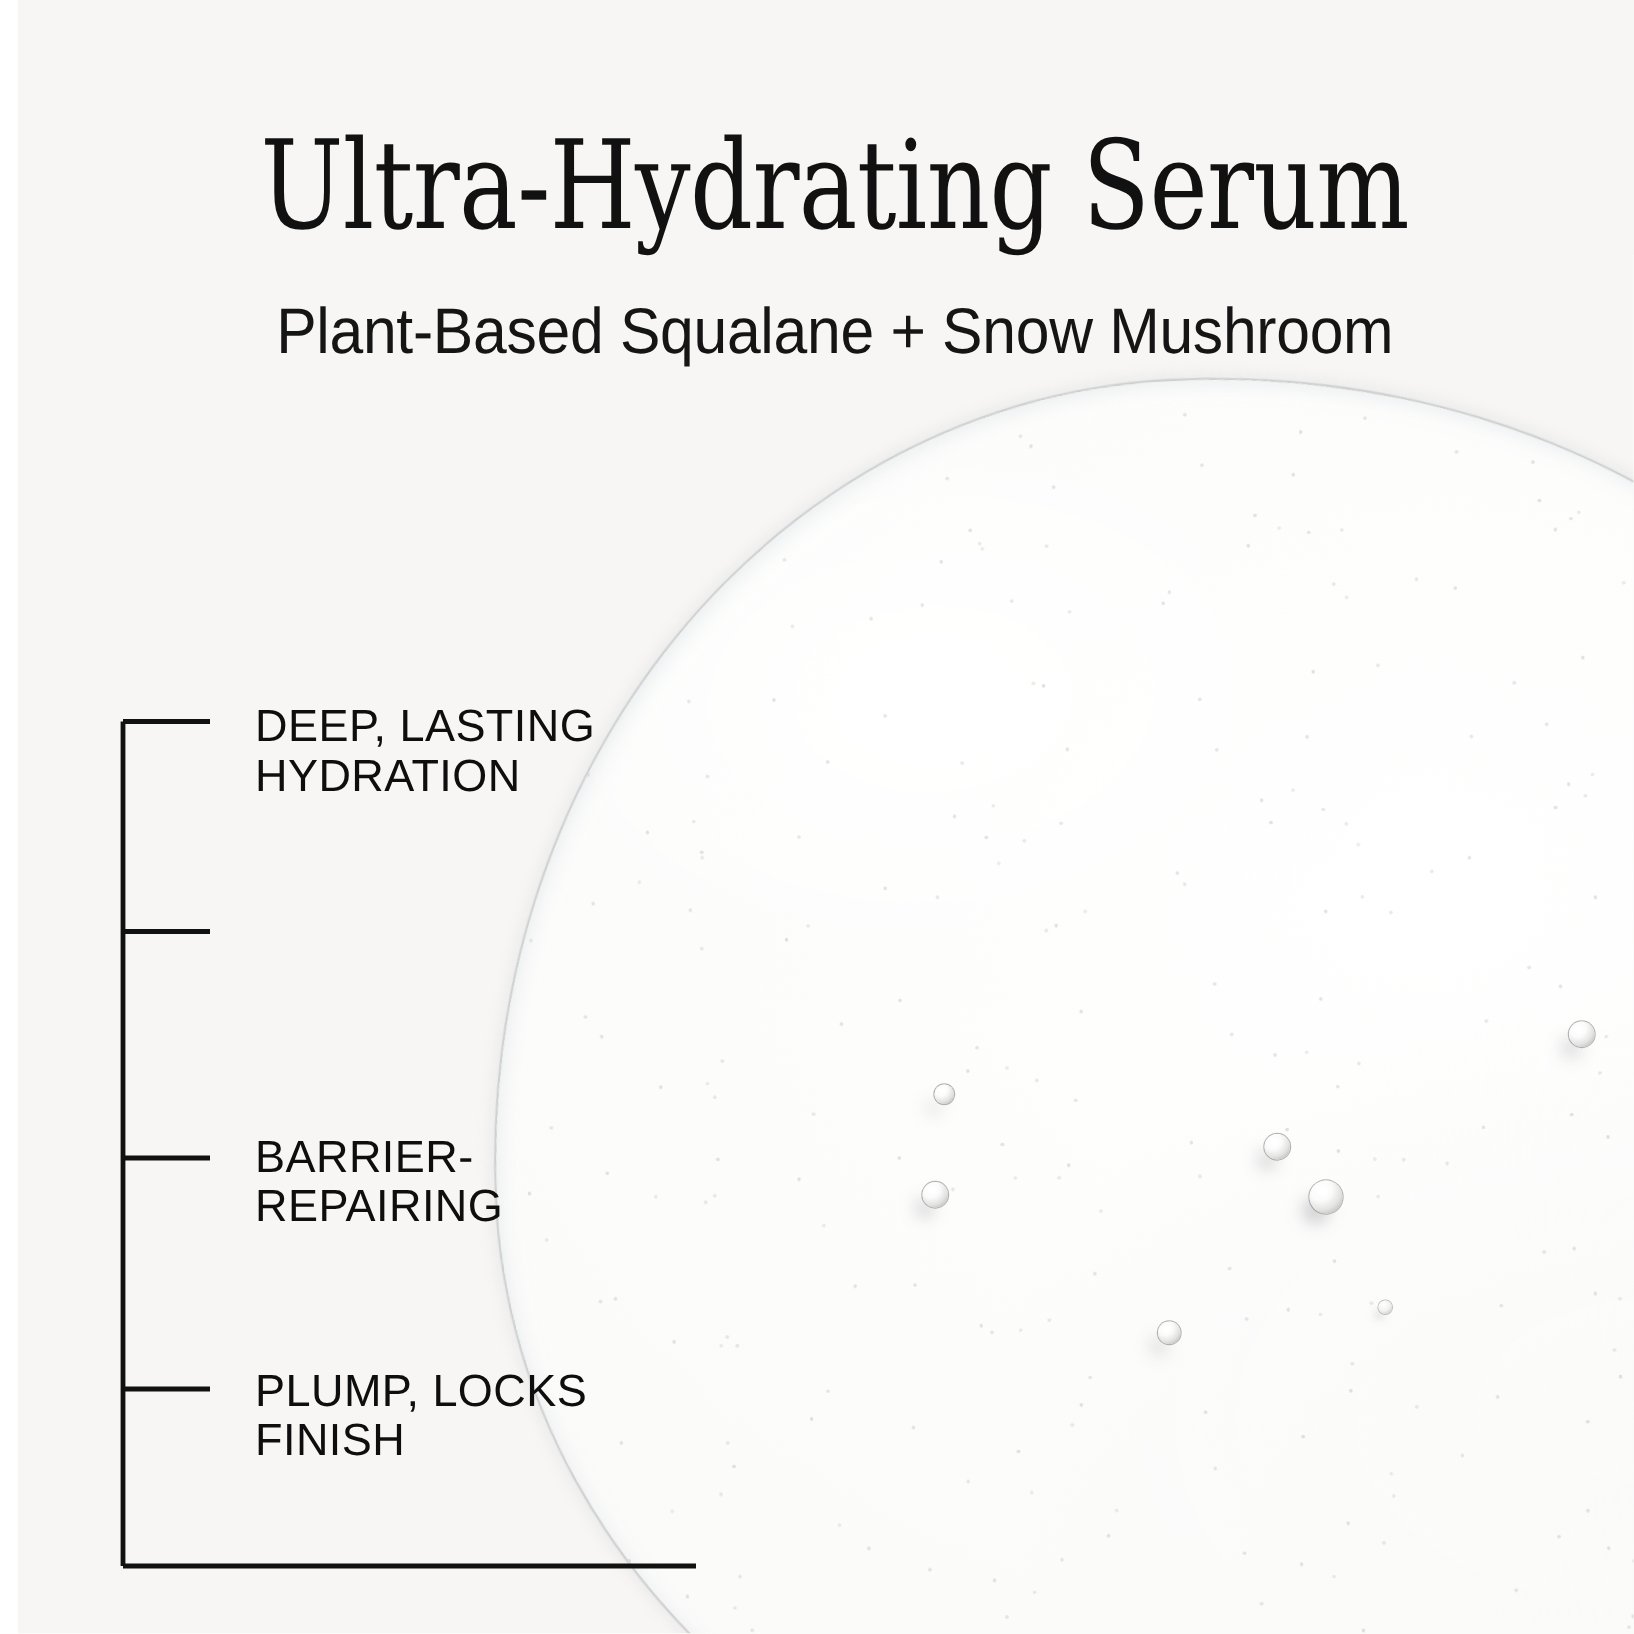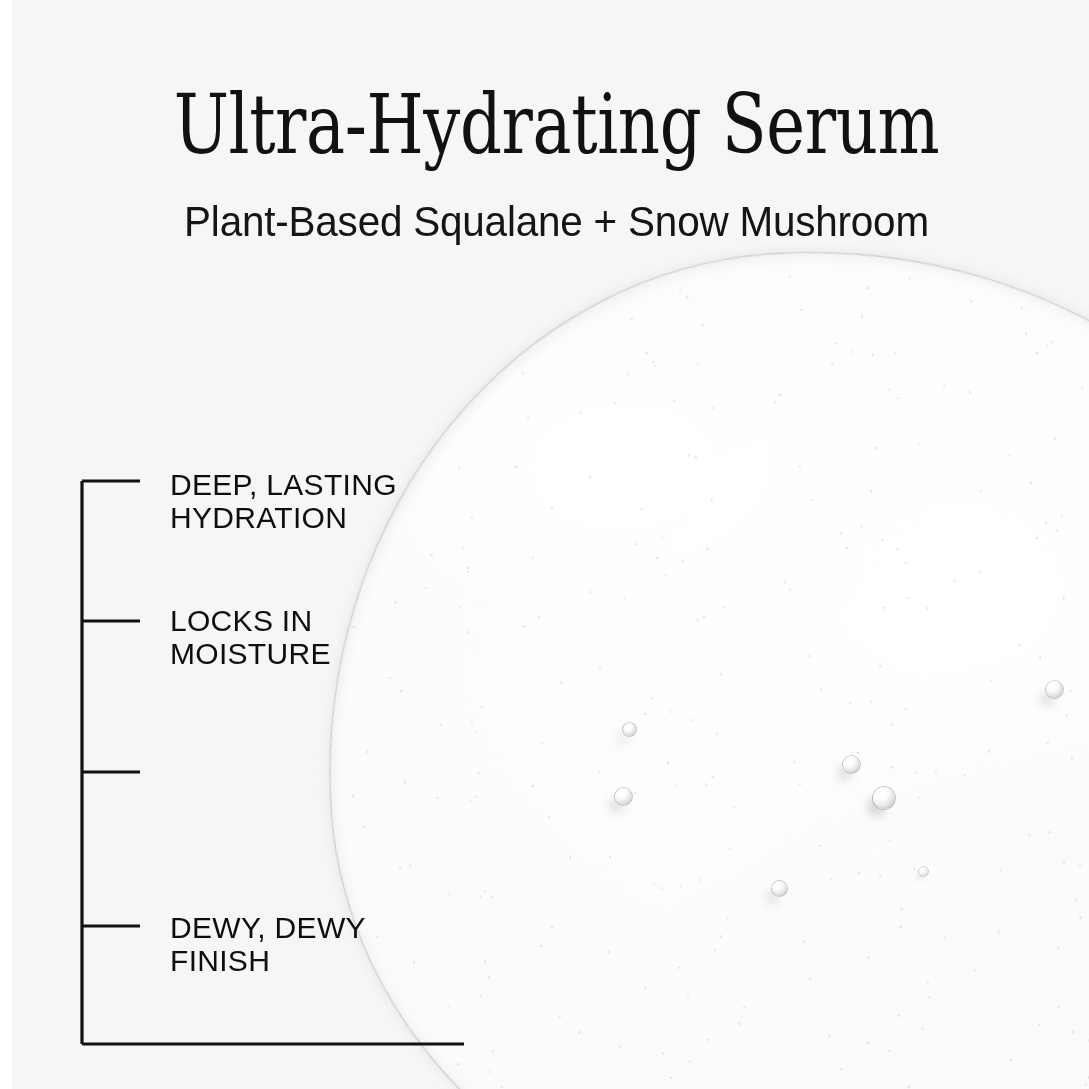--- a/index.html
+++ b/index.html
@@ -217,19 +217,19 @@
     <line x1="70" y1="621" x2="128" y2="621" stroke="#111111" stroke-width="3.2"></line>
     <line x1="70" y1="772" x2="128" y2="772" stroke="#111111" stroke-width="3.2"></line>
     <line x1="70" y1="926" x2="128" y2="926" stroke="#111111" stroke-width="3.2"></line>
 
     <line x1="70" y1="1044" x2="452" y2="1044" stroke="#111111" stroke-width="3.2"></line>
   </svg>
 
   <div class="benefit-list">
     <div class="benefit benefit-1">DEEP, LASTING
 HYDRATION</div>
-    <div class="benefit benefit-2">LOCKS IN
-MOISTURE</div>
-    <div class="benefit benefit-4">DEWY, DEWY
+    <div class="benefit benefit-3">BARRIER-
+REPAIRING</div>
+    <div class="benefit benefit-4">PLUMP, LOCKS
 FINISH</div>
   </div>
 
 </div>
 
 </body></html>

